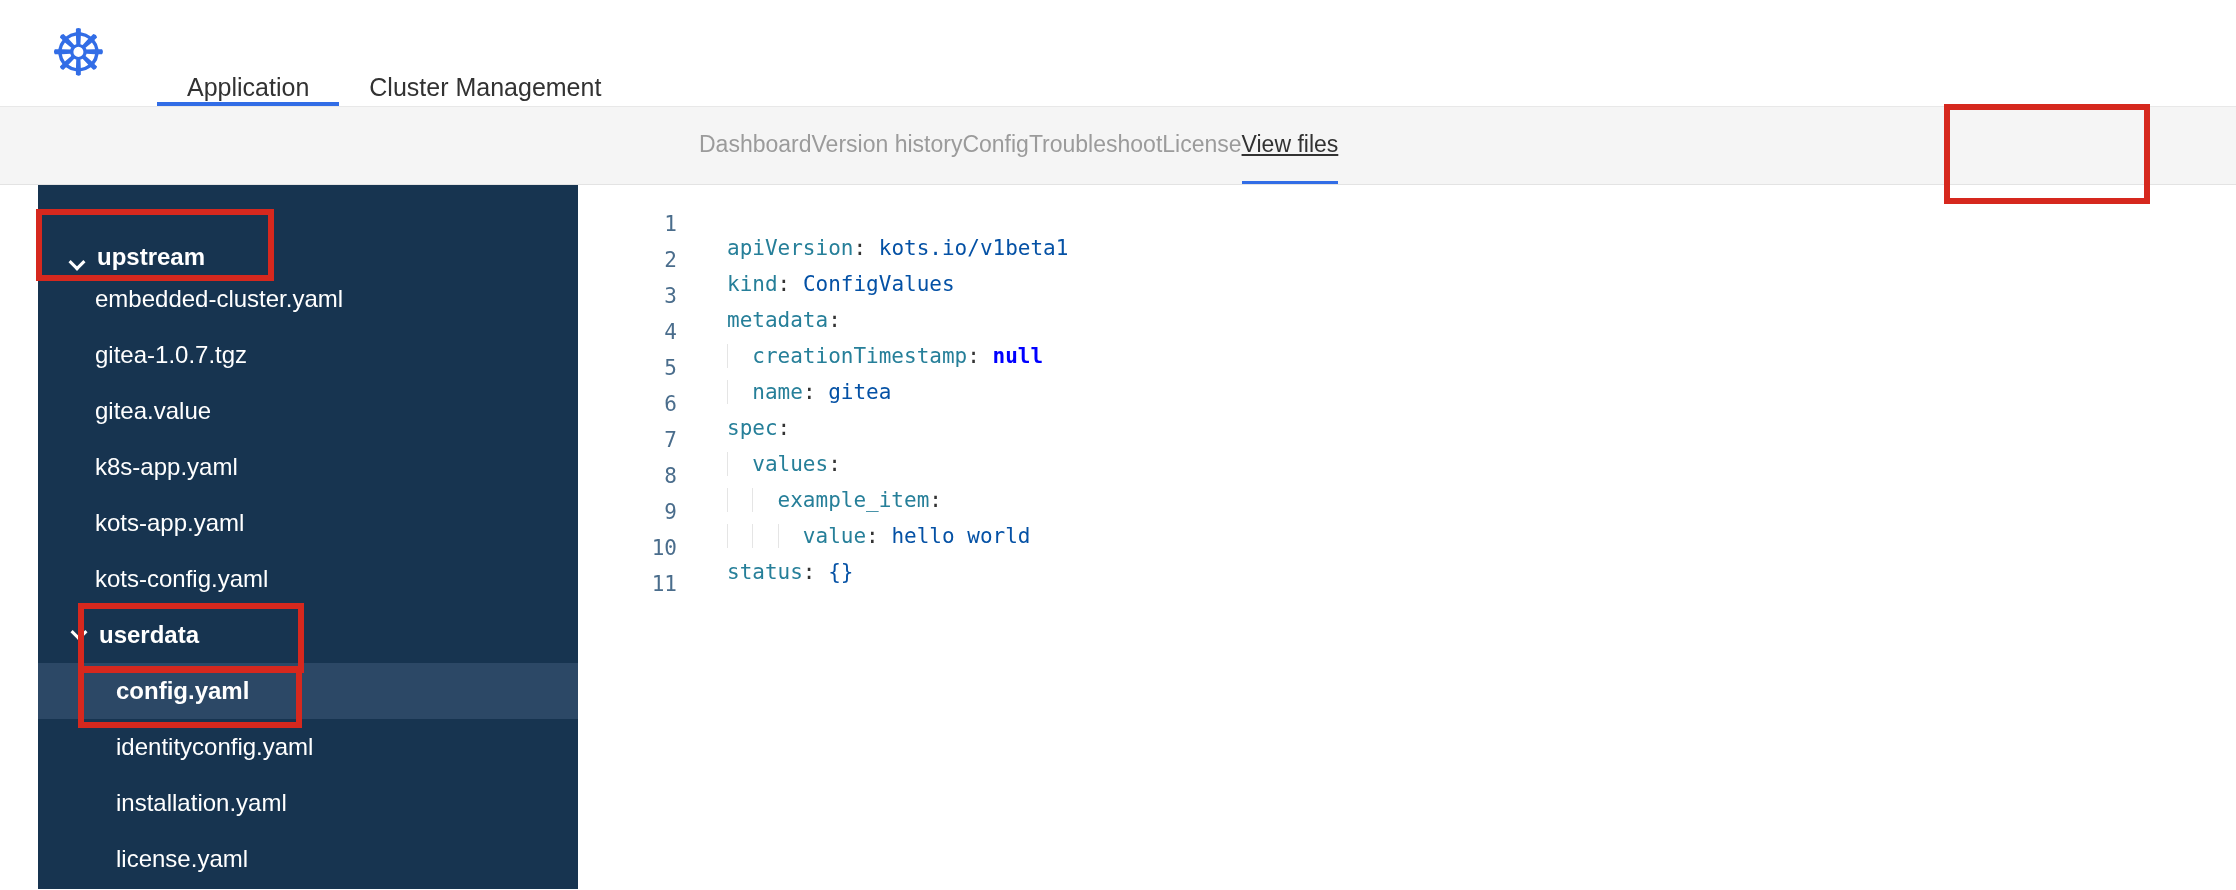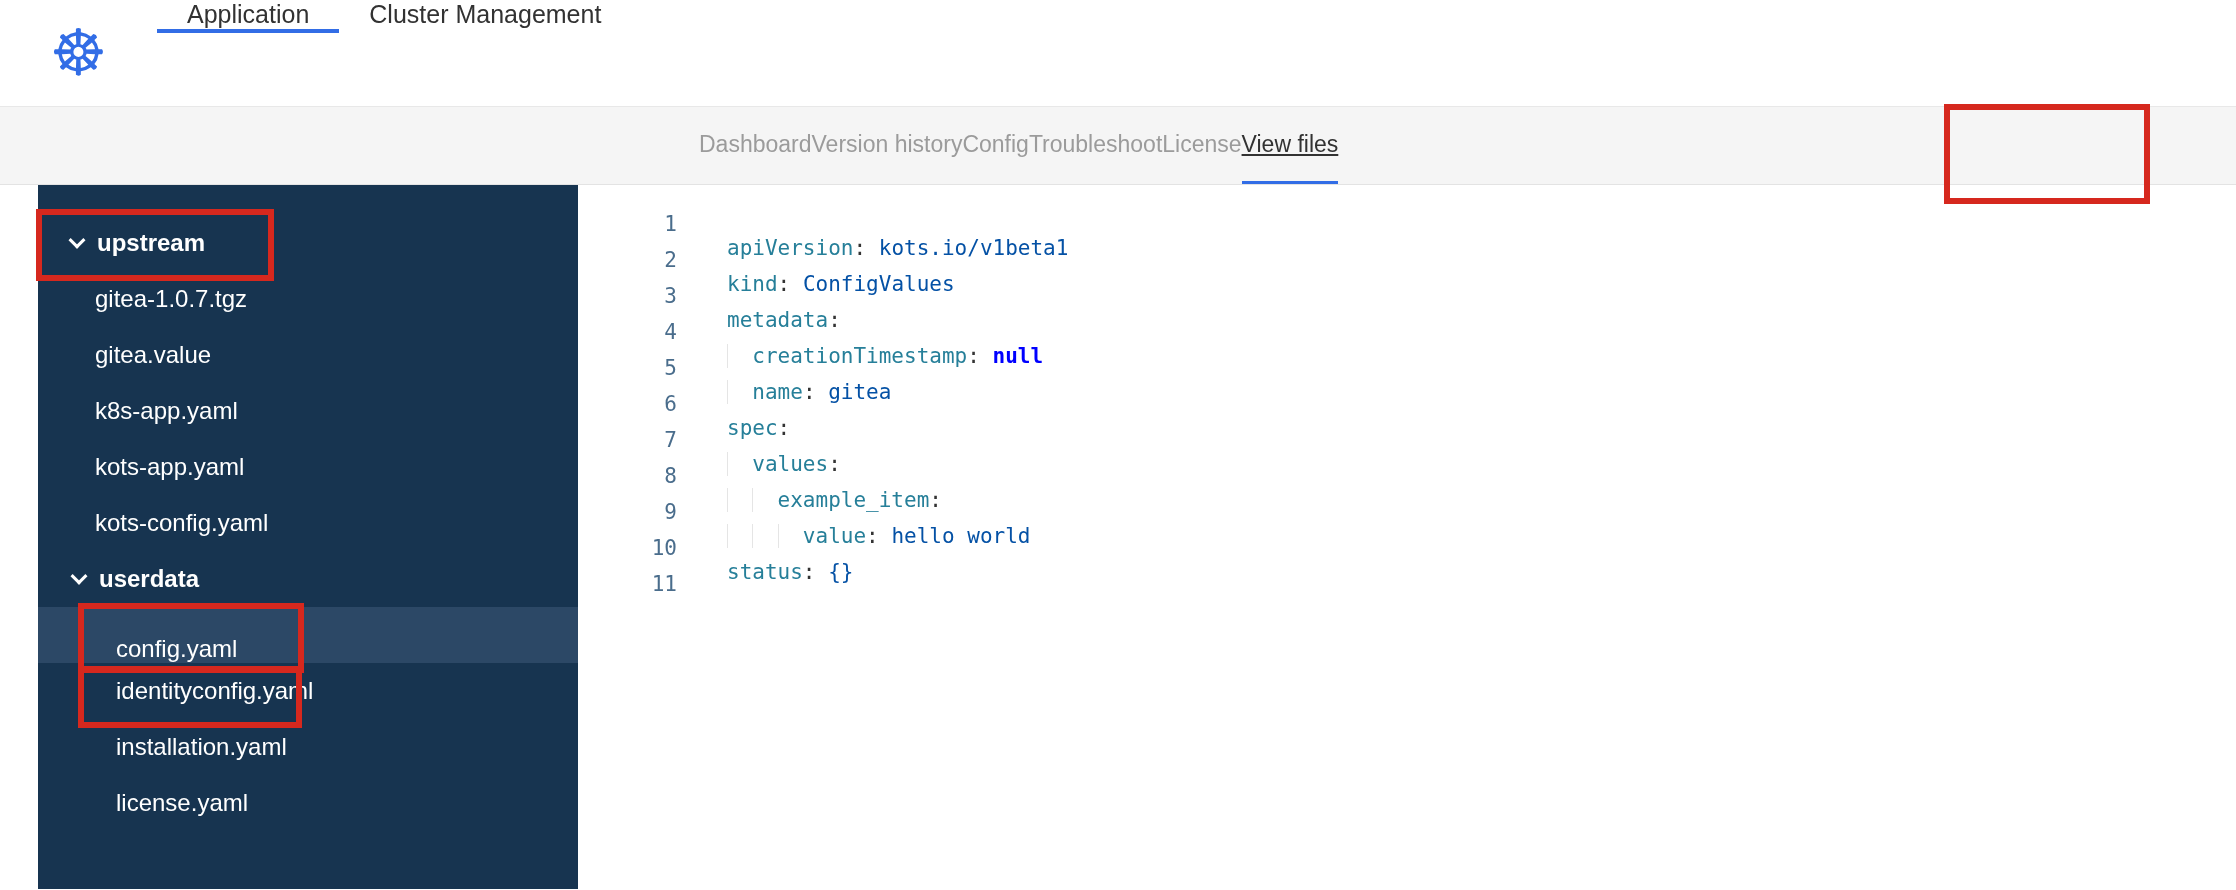--- a/index.html
+++ b/index.html
@@ -15,42 +15,42 @@
   }
   *{margin:0;padding:0;box-sizing:border-box;}
   html,body{width:2236px;height:890px;overflow:hidden;background:#fff;
     font-family:"Liberation Sans","DejaVu Sans",sans-serif;}
 
   
   .header{position:relative;height:107px;background:#fff;border-bottom:1px solid #e8e8e8;
     display:flex;align-items:stretch;}
   .logo{width:157px;display:flex;align-items:center;justify-content:center;
     font-size:64px;color:var(--accent);line-height:1;}
-  .tabs{display:flex;align-items:flex-start;}
+  .tabs{display:flex;align-items:flex-end;}
   .tab{display:flex;align-items:center;padding:0 30px;font-size:25px;font-weight:500;
     color:#323232;cursor:pointer;border-bottom:4px solid transparent;}
   .tab.active{border-bottom:4px solid var(--accent);}
 
   
   .subnav{height:78px;background:#f5f5f5;border-bottom:1px solid #e3e3e3;
     display:flex;align-items:stretch;padding-left:699px;}
   .subnav-item{display:flex;align-items:center;font-size:23px;color:#9b9b9b;
     cursor:pointer;border-bottom:3px solid transparent;white-space:nowrap;}
   .subnav-item.active{color:#323232;border-bottom:3px solid var(--accent);text-decoration:underline;}
 
   
   .main{display:flex;height:704px;align-items:stretch;}
   .sidebar{margin-left:38px;width:540px;background:var(--sidebar-bg);
     padding-top:30px;color:#fff;flex:none;overflow:hidden;}
   .tree-row{height:56px;display:flex;align-items:center;font-size:24px;
     color:#fff;cursor:pointer;white-space:nowrap;}
   .tree-row.folder{font-weight:700;}
   .tree-row.file{font-weight:400;}
-  .tree-row.selected{background:var(--sidebar-selected);font-weight:400;align-items:flex-end;}
-  .tree-row.depth0.folder{padding-left:33px;}
+  .tree-row.selected{background:var(--sidebar-selected);font-weight:700;}
+  .tree-row.depth0.folder{padding-left:33px;align-items:flex-end;}
   .tree-row.depth1.file{padding-left:57px;}
   .tree-row.depth1.folder{padding-left:24px;margin-left:11px;}
   .tree-row.depth2.file{padding-left:78px;}
   .chevron{width:12px;height:12px;border-right:3px solid #fff;border-bottom:3px solid #fff;
     transform:rotate(45deg) translate(-2px,-2px);margin-right:14px;display:inline-block;flex:none;}
 
   
   .editor{flex:1;display:flex;padding-top:21px;background:#fff;overflow:hidden;
     font-family:"DejaVu Sans Mono","Liberation Mono",monospace;font-size:21px;line-height:36px;}
   .gutter{width:99px;flex:none;text-align:right;color:var(--linenum);user-select:none;}
@@ -88,20 +88,23 @@
     <div class="subnav-item">Troubleshoot</div>
     <div class="subnav-item">License</div>
     <div class="subnav-item active">View files</div>
   </div>
 
 <div class="main">
   <div class="sidebar">
       <div class="tree-row folder depth0">
         <span class="chevron"></span>
         <span>upstream</span>
+      </div>
+      <div class="tree-row file depth1">
+        <span>embedded-cluster.yaml</span>
       </div>
       <div class="tree-row file depth1">
         <span>gitea-1.0.7.tgz</span>
       </div>
       <div class="tree-row file depth1">
         <span>gitea.value</span>
       </div>
       <div class="tree-row file depth1">
         <span>k8s-app.yaml</span>
       </div>

